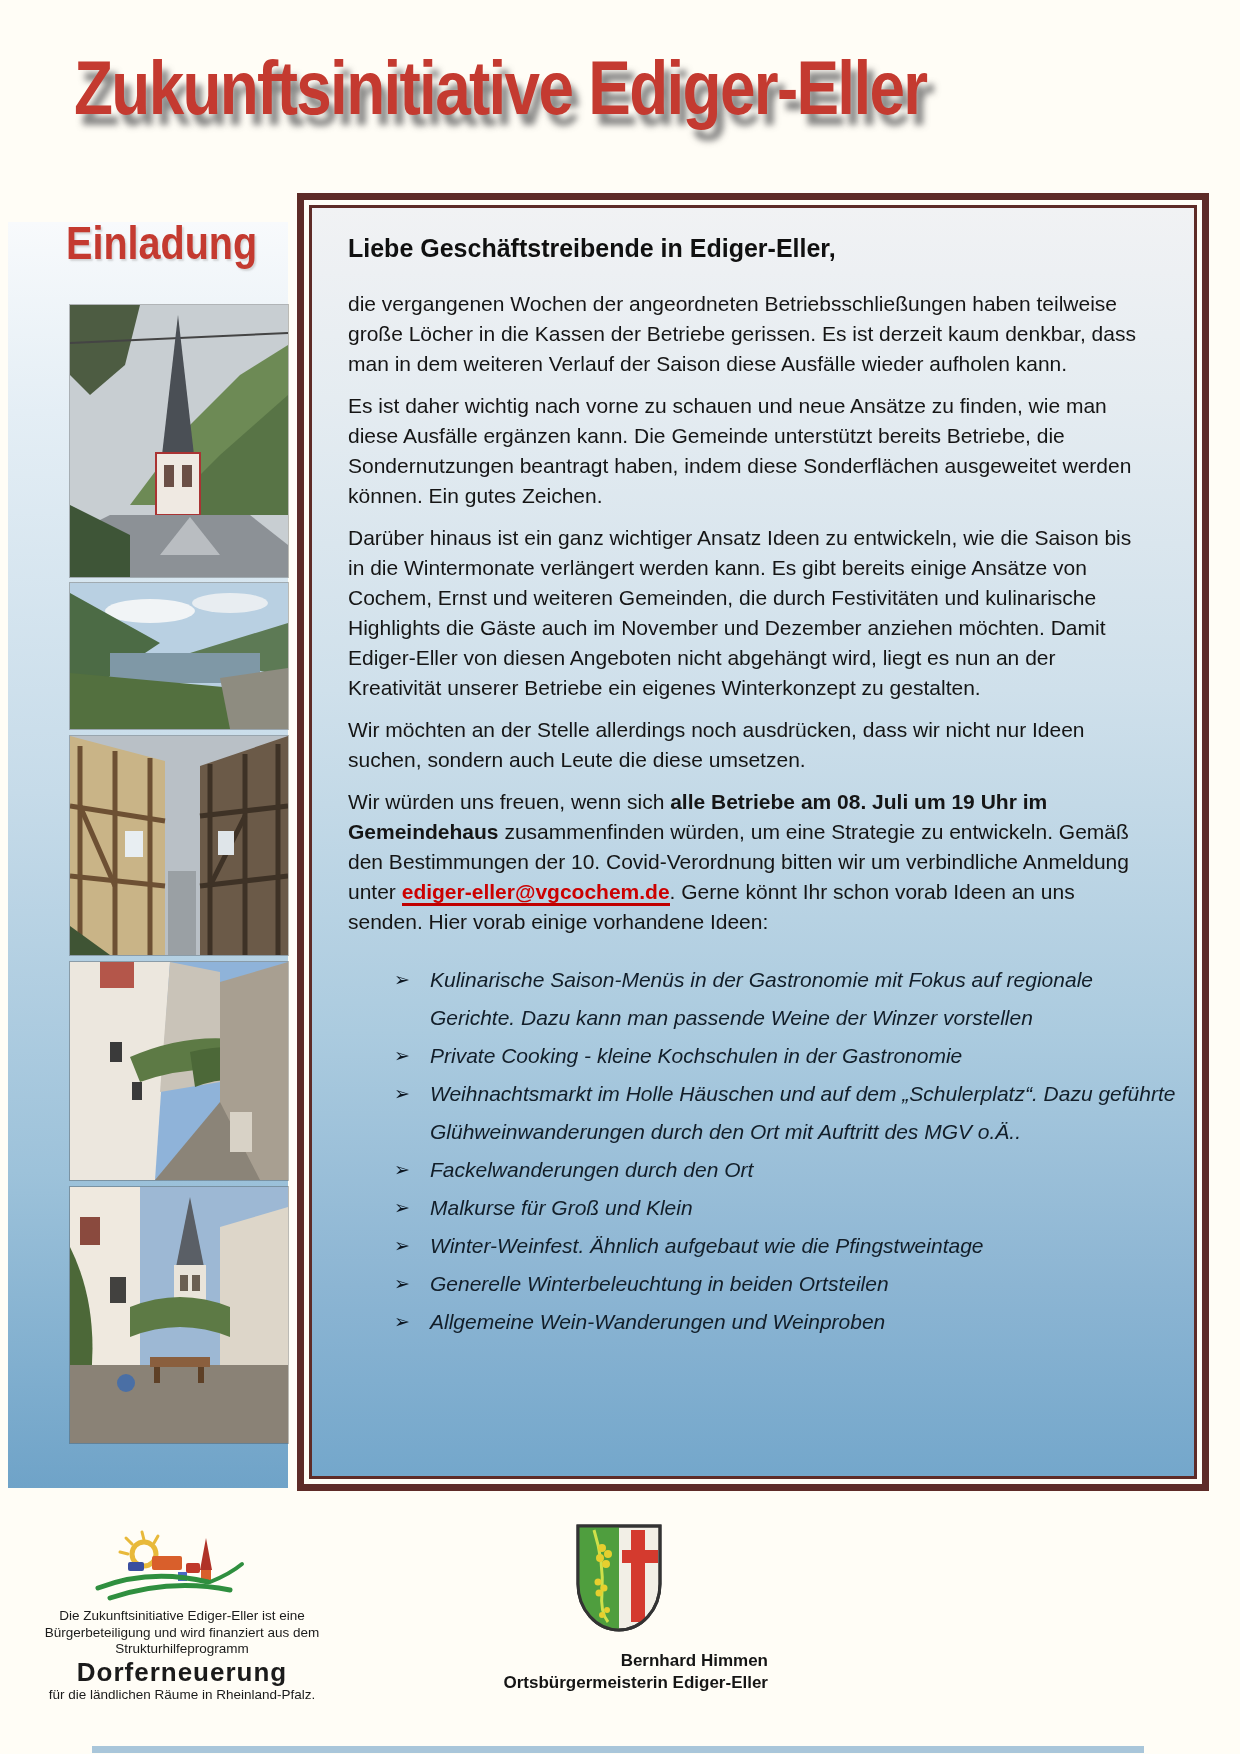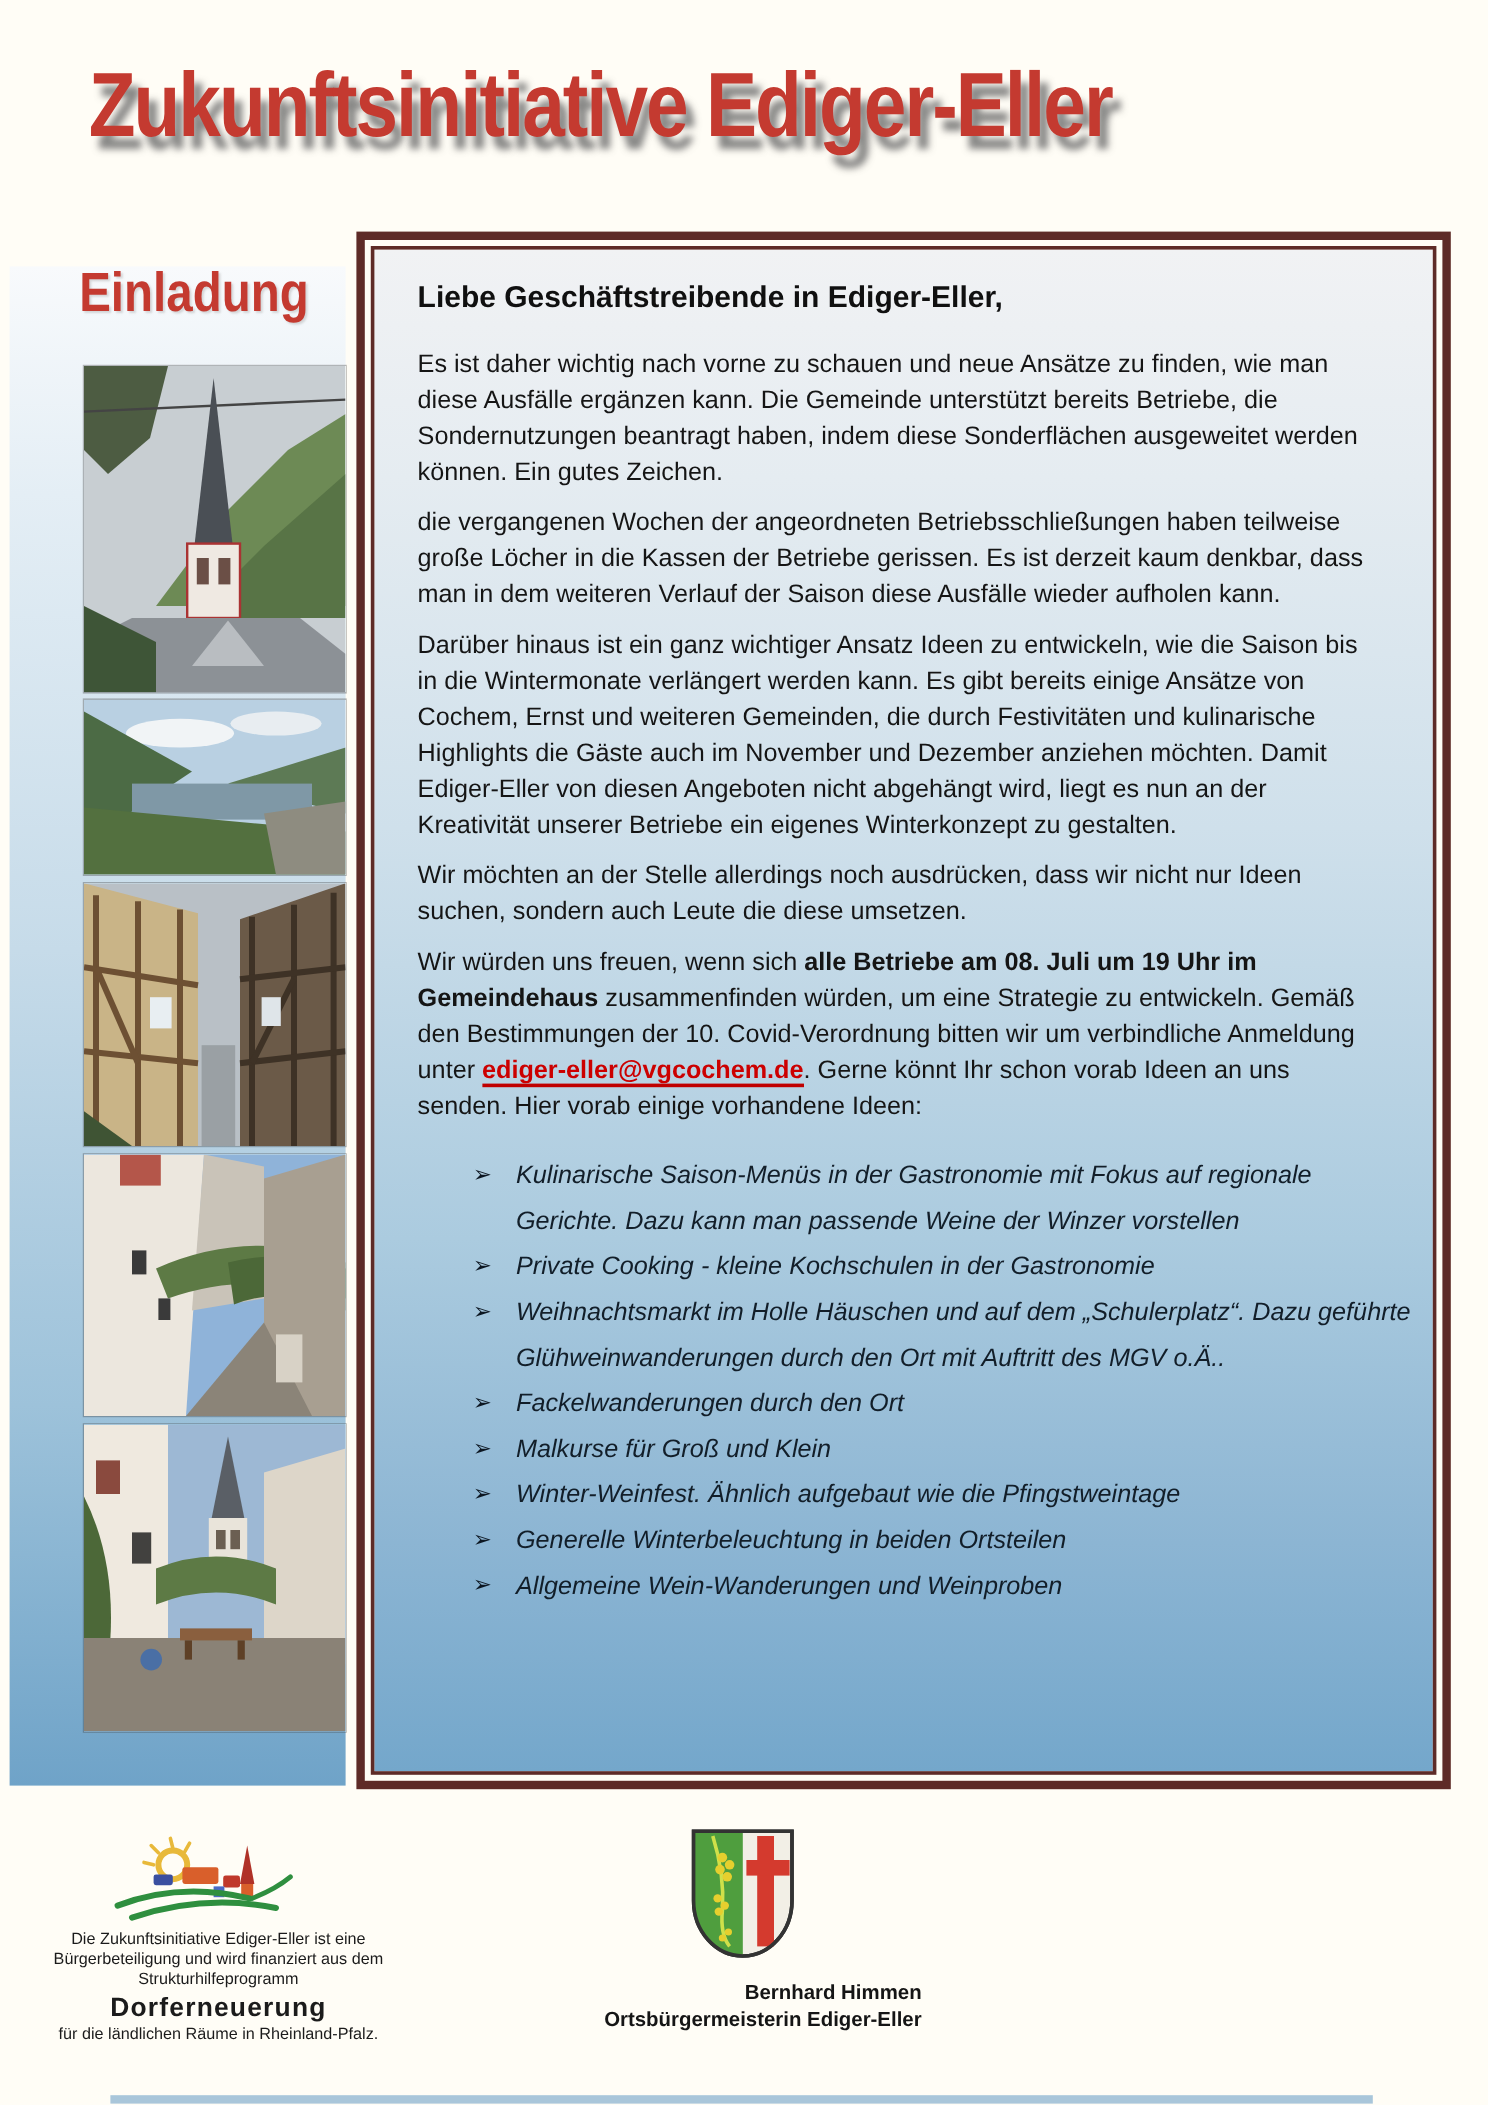--- a/index.html
+++ b/index.html
@@ -73,21 +73,21 @@
     content:"\27A2";
     position:absolute;left:0;top:0;
     font-style:normal;font-size:19px;color:#0d1722;
   }
   
   .village-logo{position:absolute;left:90px;top:1530px;width:168px;height:76px;}
   .funding-block{
     position:absolute;left:38px;top:1608px;width:288px;
     text-align:center;font-size:13.5px;line-height:16.5px;color:#1b1b1b;
   }
-  .funding-program{font-size:22px;font-weight:bold;line-height:27px;letter-spacing:1px;margin:1px 0;text-align:center;}
+  .funding-program{font-size:26px;font-weight:bold;line-height:27px;letter-spacing:1px;margin:1px 0;text-align:center;}
   .coat-of-arms{position:absolute;left:574px;top:1522px;width:90px;height:114px;}
   .signer-block{
     position:absolute;left:468px;top:1650px;width:300px;
     text-align:right;font-weight:bold;font-size:17px;line-height:22px;color:#151515;
   }
   .bottom-bar{
     position:absolute;left:92px;top:1746px;width:1052px;height:7px;
     background:#a9c6da;
   }
 </style>
@@ -190,22 +190,22 @@
     <rect x="80" y="170" width="60" height="10" fill="#8a5f3e"></rect>
     <rect x="84" y="180" width="6" height="16" fill="#5e4026"></rect>
     <rect x="128" y="180" width="6" height="16" fill="#5e4026"></rect>
     <circle cx="56" cy="196" r="9" fill="#4a6fa5"></circle>
   </svg>
 </div>
 
 <div class="content-box">
   <div class="content-box-inner">
     <h1 class="salutation">Liebe Geschäftstreibende in Ediger-Eller,</h1>
+    <p class="body-par">die vergangenen Wochen der angeordneten Betriebsschließungen haben teilweise große Löcher in die Kassen der Betriebe gerissen. Es ist derzeit kaum denkbar, dass man in dem weiteren Verlauf der Saison diese Ausfälle wieder aufholen kann.</p>
     <p class="body-par">Es ist daher wichtig nach vorne zu schauen und neue Ansätze zu finden, wie man diese Ausfälle ergänzen kann. Die Gemeinde unterstützt bereits Betriebe, die Sondernutzungen beantragt haben, indem diese Sonderflächen ausgeweitet werden können. Ein gutes Zeichen.</p>
-    <p class="body-par">die vergangenen Wochen der angeordneten Betriebsschließungen haben teilweise große Löcher in die Kassen der Betriebe gerissen. Es ist derzeit kaum denkbar, dass man in dem weiteren Verlauf der Saison diese Ausfälle wieder aufholen kann.</p>
     <p class="body-par">Darüber hinaus ist ein ganz wichtiger Ansatz Ideen zu entwickeln, wie die Saison bis in die Wintermonate verlängert werden kann. Es gibt bereits einige Ansätze von Cochem, Ernst und weiteren Gemeinden, die durch Festivitäten und kulinarische Highlights die Gäste auch im November und Dezember anziehen möchten. Damit Ediger-Eller von diesen Angeboten nicht abgehängt wird, liegt es nun an der Kreativität unserer Betriebe ein eigenes Winterkonzept zu gestalten.</p>
     <p class="body-par">Wir möchten an der Stelle allerdings noch ausdrücken, dass wir nicht nur Ideen suchen, sondern auch Leute die diese umsetzen.</p>
     <p class="body-par invite-par"><span>Wir würden uns freuen, wenn sich </span><span class="invite-bold">alle Betriebe am 08. Juli um 19 Uhr im Gemeindehaus</span><span> zusammenfinden würden, um eine Strategie zu entwickeln. Gemäß den Bestimmungen der 10. Covid-Verordnung bitten wir um verbindliche Anmeldung unter </span><a class="email-link">ediger-eller@vgcochem.de</a><span>. Gerne könnt Ihr schon vorab Ideen an uns senden. Hier vorab einige vorhandene Ideen:</span></p>
     <ul class="ideas-list">
       <li>Kulinarische Saison-Menüs in der Gastronomie mit Fokus auf regionale Gerichte. Dazu kann man passende Weine der Winzer vorstellen</li>
       <li>Private Cooking - kleine Kochschulen in der Gastronomie</li>
       <li>Weihnachtsmarkt im Holle Häuschen und auf dem „Schulerplatz“. Dazu geführte Glühweinwanderungen durch den Ort mit Auftritt des MGV o.Ä..</li>
       <li>Fackelwanderungen durch den Ort</li>
       <li>Malkurse für Groß und Klein</li>
       <li>Winter-Weinfest. Ähnlich aufgebaut wie die Pfingstweintage</li>

